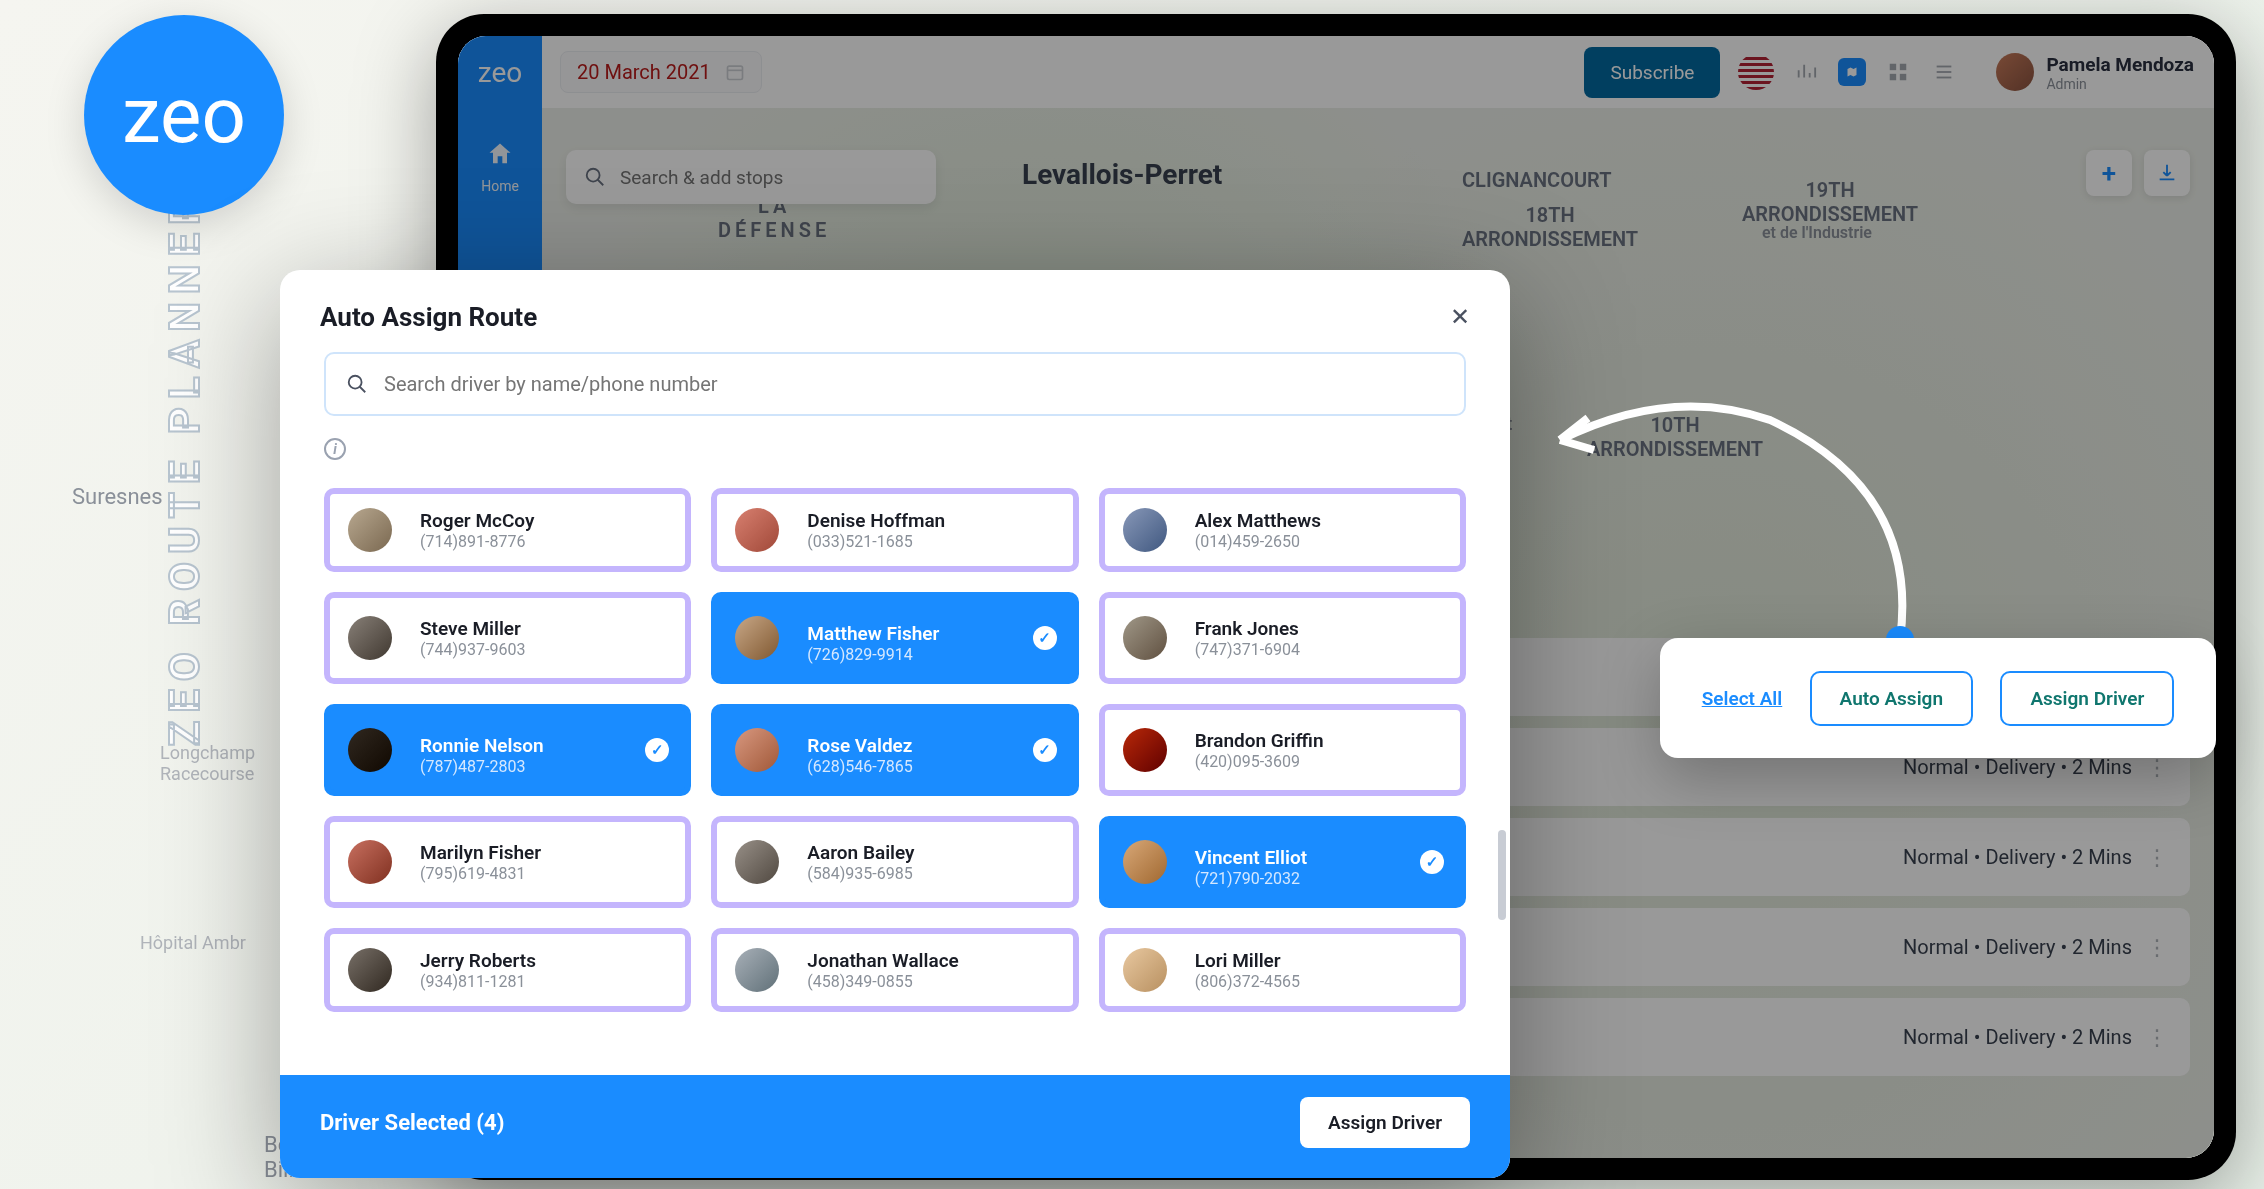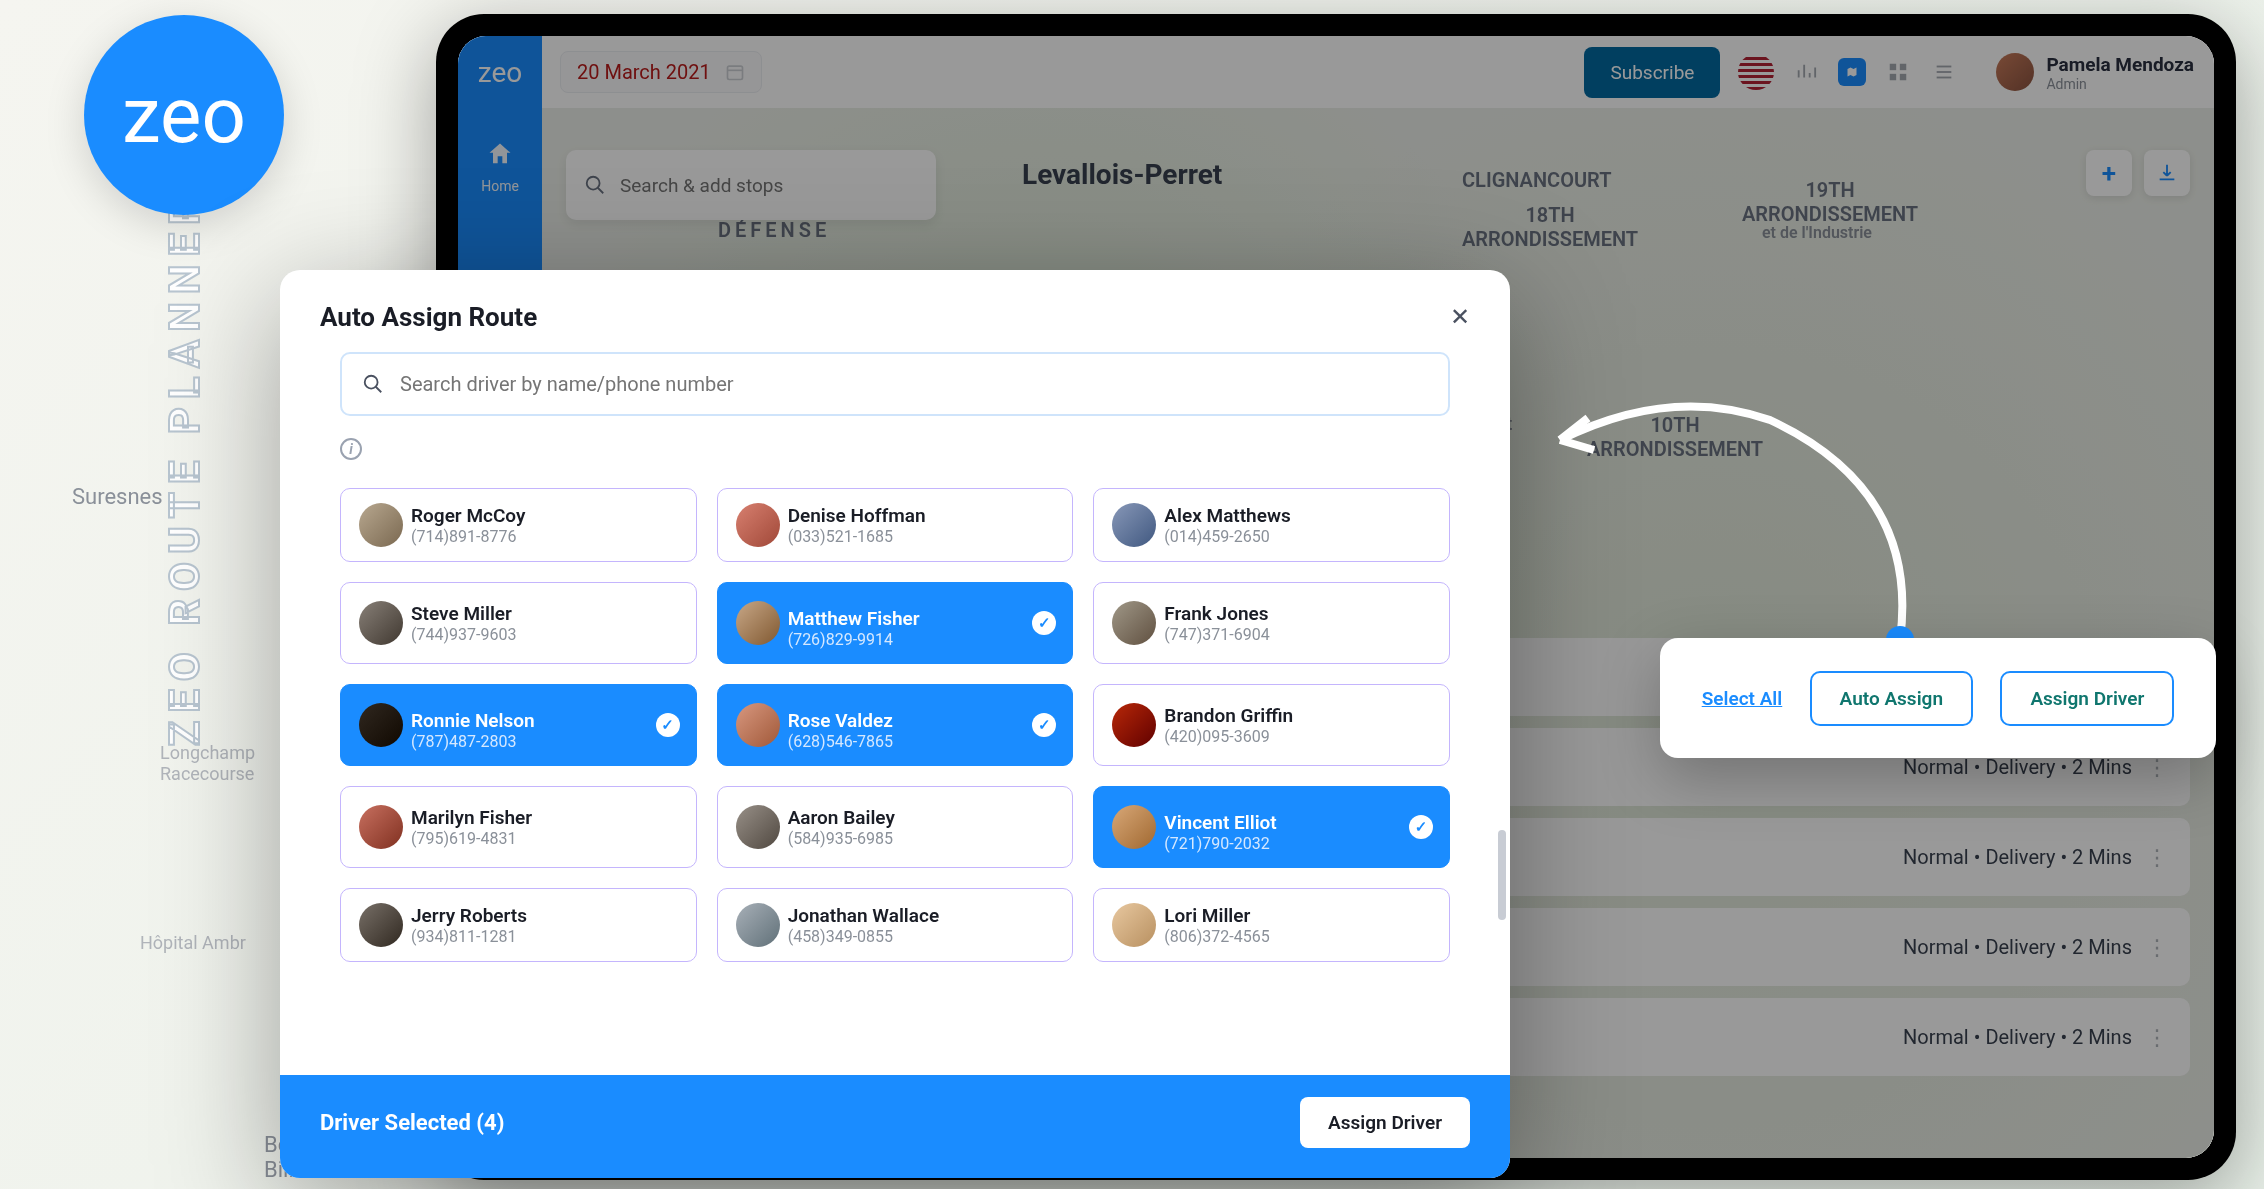--- a/index.html
+++ b/index.html
@@ -55,43 +55,43 @@
 .map-label { position: absolute; color: #6a7280; font-size: 20px; font-weight: 600; }
 .map-label.lp { left: 480px; top: 50px; font-size: 28px; font-weight: 700; color: #3a4250; }
 .map-label.ld { left: 176px; top: 86px; letter-spacing: 4px; }
 .map-label.clig { left: 920px; top: 60px; }
 .map-label.a18 { left: 920px; top: 95px; }
 .map-label.a19 { left: 1200px; top: 70px; }
 .map-label.a10 { left: 1045px; top: 305px; }
 .map-label.a9 { left: 810px; top: 305px; font-size: 18px; color: #8a9099; }
 .map-label.ind { left: 1220px; top: 115px; font-size: 16px; color: #8a9099; }
 
-.search-stops { position: absolute; left: 24px; top: 42px; width: 370px; height: 70px; background: #fff; border-radius: 10px; display: flex; align-items: center; padding: 0 18px; gap: 14px; box-shadow: 0 4px 12px rgba(0,0,0,0.08); }
+.search-stops { position: absolute; left: 24px; top: 42px; width: 370px; height: 54px; background: #fff; border-radius: 10px; display: flex; align-items: center; padding: 0 18px; gap: 14px; box-shadow: 0 4px 12px rgba(0,0,0,0.08); }
 .search-stops input { border: none; outline: none; font-size: 19px; color: #6a7280; background: transparent; flex: 1; }
 
 .map-tools { position: absolute; right: 24px; top: 42px; display: flex; gap: 12px; }
 .map-tool { width: 46px; height: 46px; background: #fff; border-radius: 8px; display: flex; align-items: center; justify-content: center; box-shadow: 0 2px 8px rgba(0,0,0,0.1); color: #1a8cff; font-size: 26px; font-weight: 600; }
 
 
 .list-row { position: absolute; left: 700px; right: 24px; height: 78px; background: #fff; border-radius: 10px; display: flex; align-items: center; justify-content: flex-end; padding: 0 24px; gap: 14px; color: #3a4250; font-size: 20px; }
 .list-row .dots { color: #b0b4ba; font-size: 22px; letter-spacing: -2px; }
 
 
 .modal { position: absolute; left: 280px; top: 270px; width: 1230px; height: 908px; background: #fff; border-radius: 20px; z-index: 10; box-shadow: 0 30px 120px rgba(0,0,0,0.35); display: flex; flex-direction: column; overflow: hidden; }
 .modal-head { padding: 32px 40px 20px; display: flex; justify-content: space-between; align-items: center; }
 .modal-title { font-size: 26px; font-weight: 700; color: #1a1d26; }
 .close-x { font-size: 24px; color: #4a5160; cursor: pointer; }
-.modal-body { padding: 0 60px; flex: 1; overflow-y: auto; border-radius: 13px; }
+.modal-body { padding: 0 44px; flex: 1; overflow-y: auto; border-radius: 13px; }
 .search-driver { width: 100%; height: 64px; border: 2px solid #cfe4fb; border-radius: 10px; display: flex; align-items: center; padding: 0 20px; gap: 16px; margin-bottom: 22px; }
 .search-driver input { border: none; outline: none; font-size: 20px; flex: 1; }
 .helper { display: flex; align-items: center; gap: 12px; color: #7a8290; font-size: 18px; margin-bottom: 28px; }
 .info-icon { width: 22px; height: 22px; border: 2px solid #9aa2b0; border-radius: 50%; display: flex; align-items: center; justify-content: center; font-size: 14px; font-weight: 700; color: #9aa2b0; font-style: italic; }
 
 .driver-grid { display: grid; grid-template-columns: repeat(3, 1fr); gap: 20px; padding-bottom: 30px; }
-.driver-card { border: 1px solid #c4b5fd; border-radius: 10px; padding: 14px 18px; display: flex; align-items: center; gap: 8px; position: relative; }
+.driver-card { border: 6px solid #c4b5fd; border-radius: 10px; padding: 14px 18px; display: flex; align-items: center; gap: 28px; position: relative; }
 .driver-card.selected { background: #1a8cff; border-color: #1a8cff; }
 .driver-avatar { width: 44px; height: 44px; border-radius: 50%; background: linear-gradient(135deg,#b8a890,#7a6850); flex-shrink: 0; }
 .driver-card:nth-child(2) .driver-avatar { background: linear-gradient(135deg,#d88070,#a04838); }
 .driver-card:nth-child(3) .driver-avatar { background: linear-gradient(135deg,#8898b8,#405880); }
 .driver-card:nth-child(4) .driver-avatar { background: linear-gradient(135deg,#888078,#403830); }
 .driver-card:nth-child(5) .driver-avatar { background: linear-gradient(135deg,#c8a888,#805830); }
 .driver-card:nth-child(6) .driver-avatar { background: linear-gradient(135deg,#a09888,#605040); }
 .driver-card:nth-child(7) .driver-avatar { background: linear-gradient(135deg,#302820,#100800); }
 .driver-card:nth-child(8) .driver-avatar { background: linear-gradient(135deg,#d89880,#a05838); }
 .driver-card:nth-child(9) .driver-avatar { background: linear-gradient(135deg,#b82808,#600000); }

